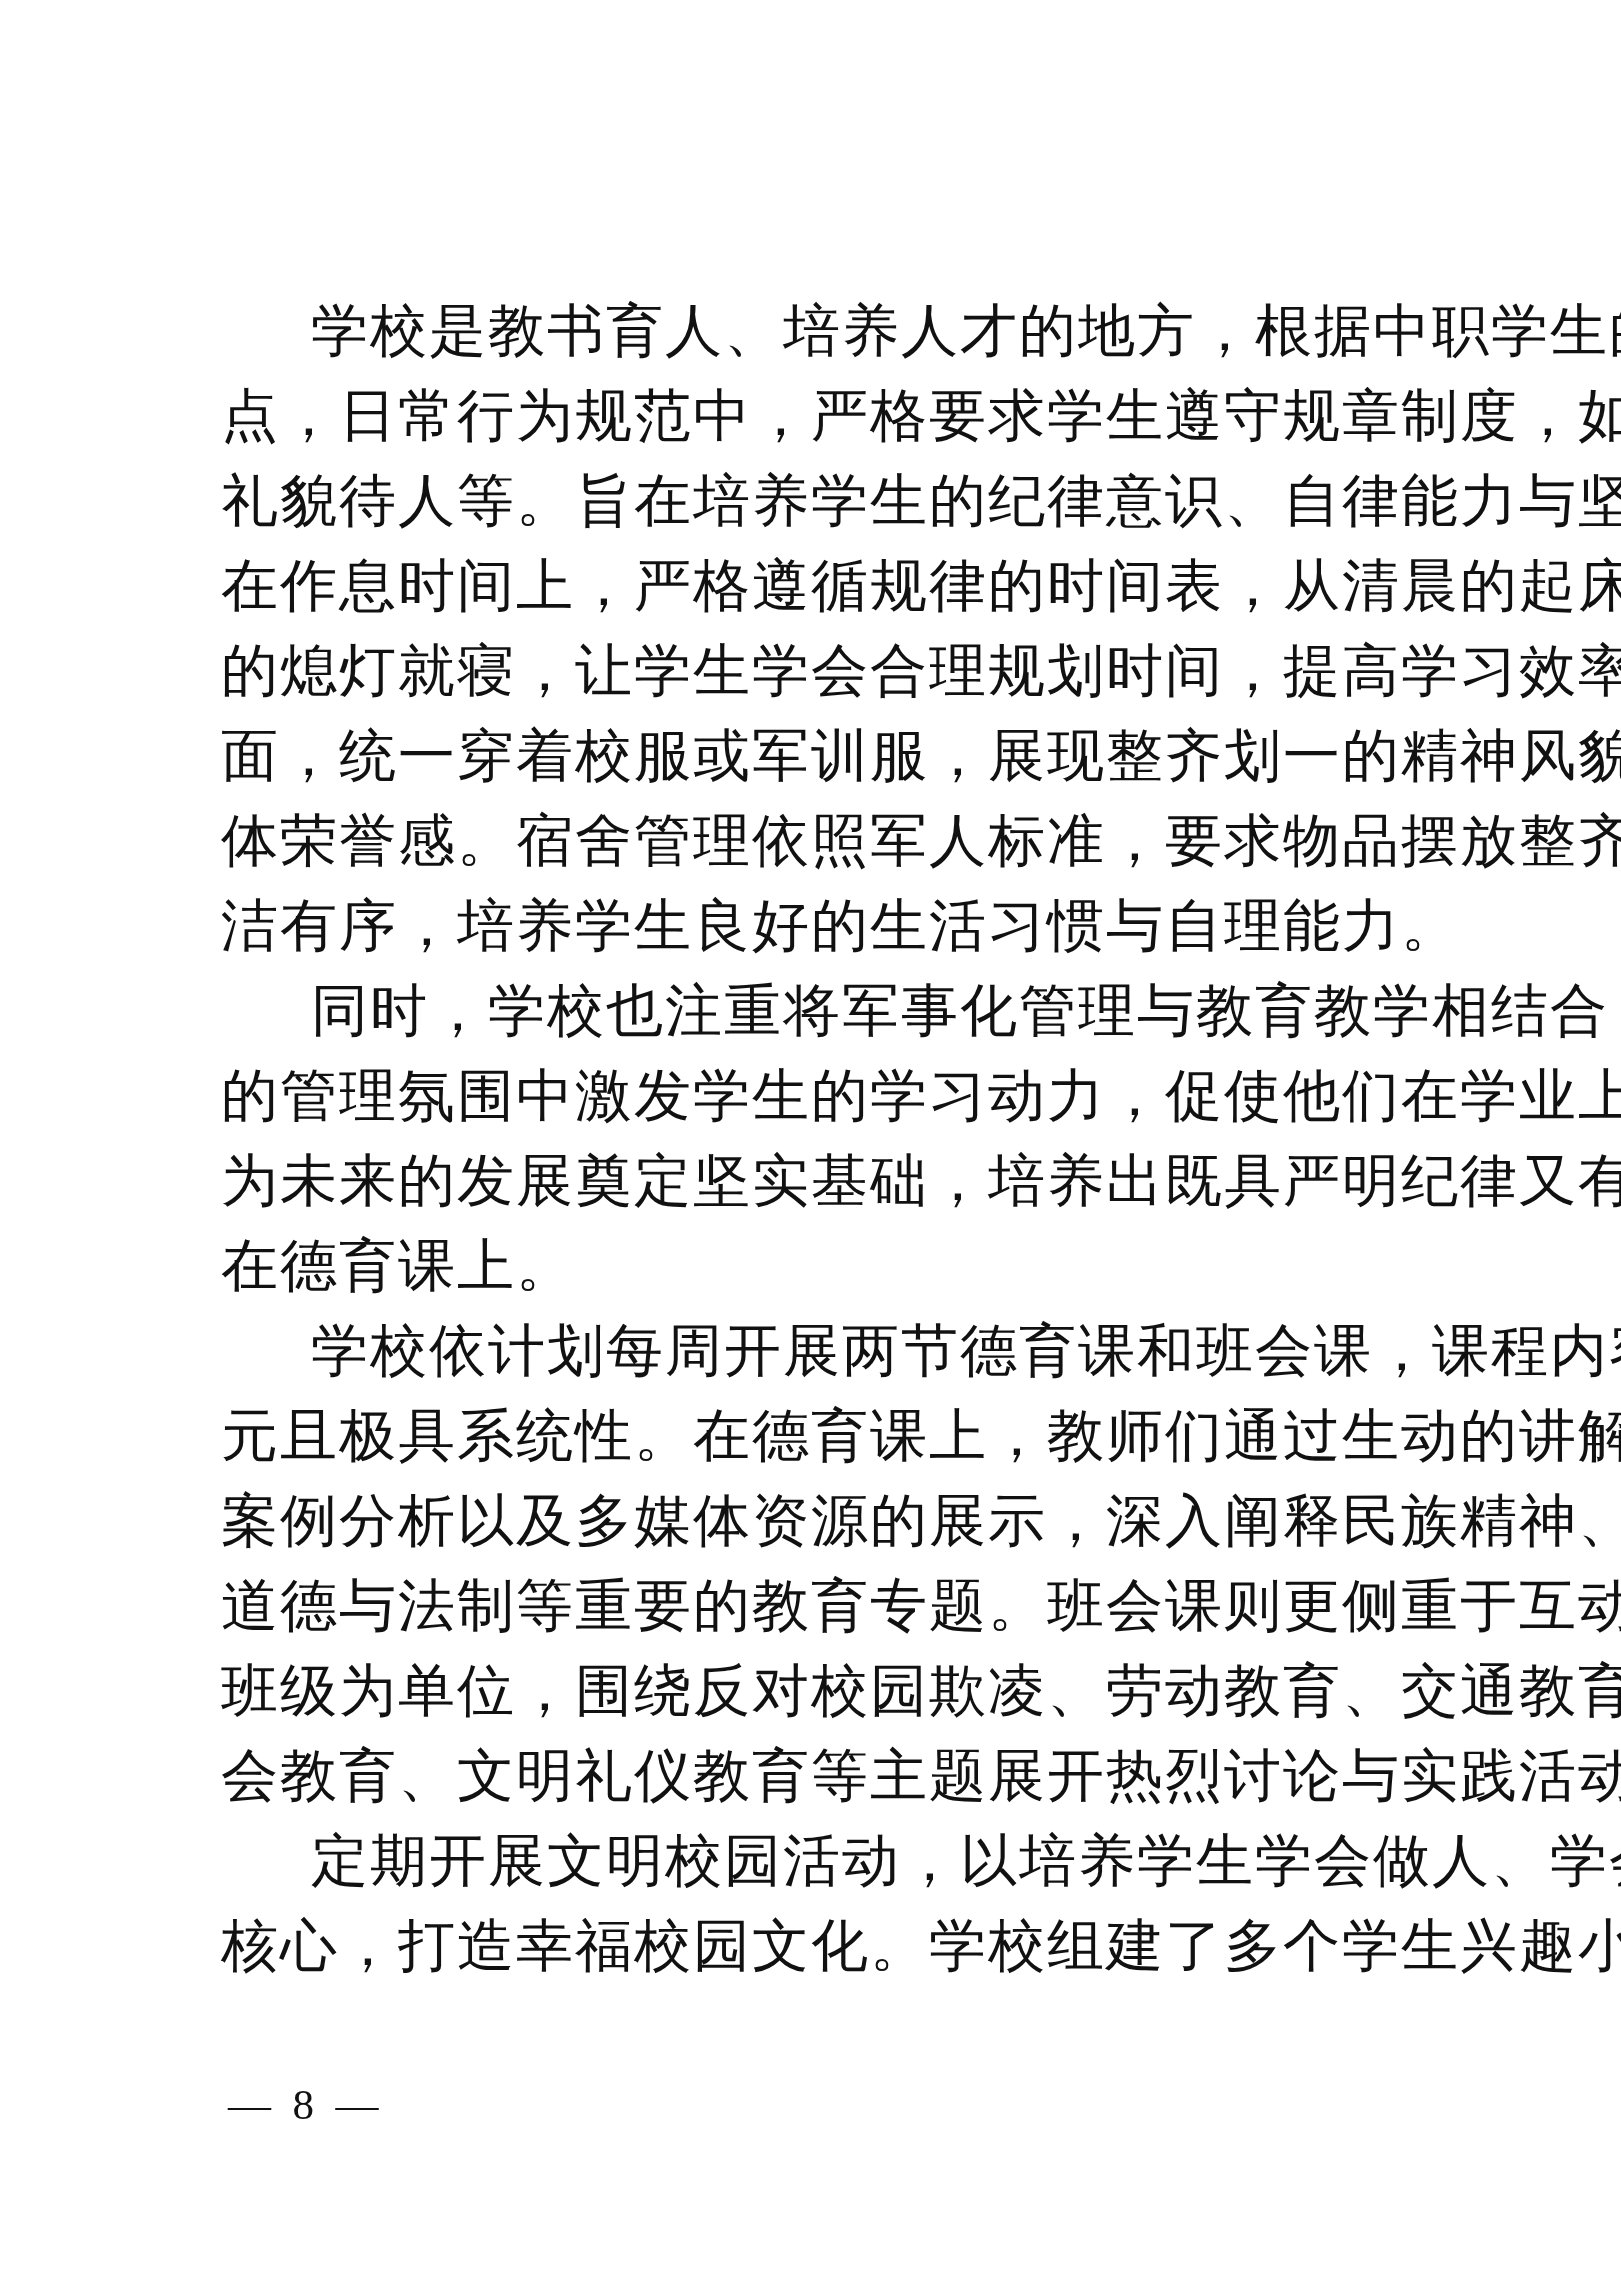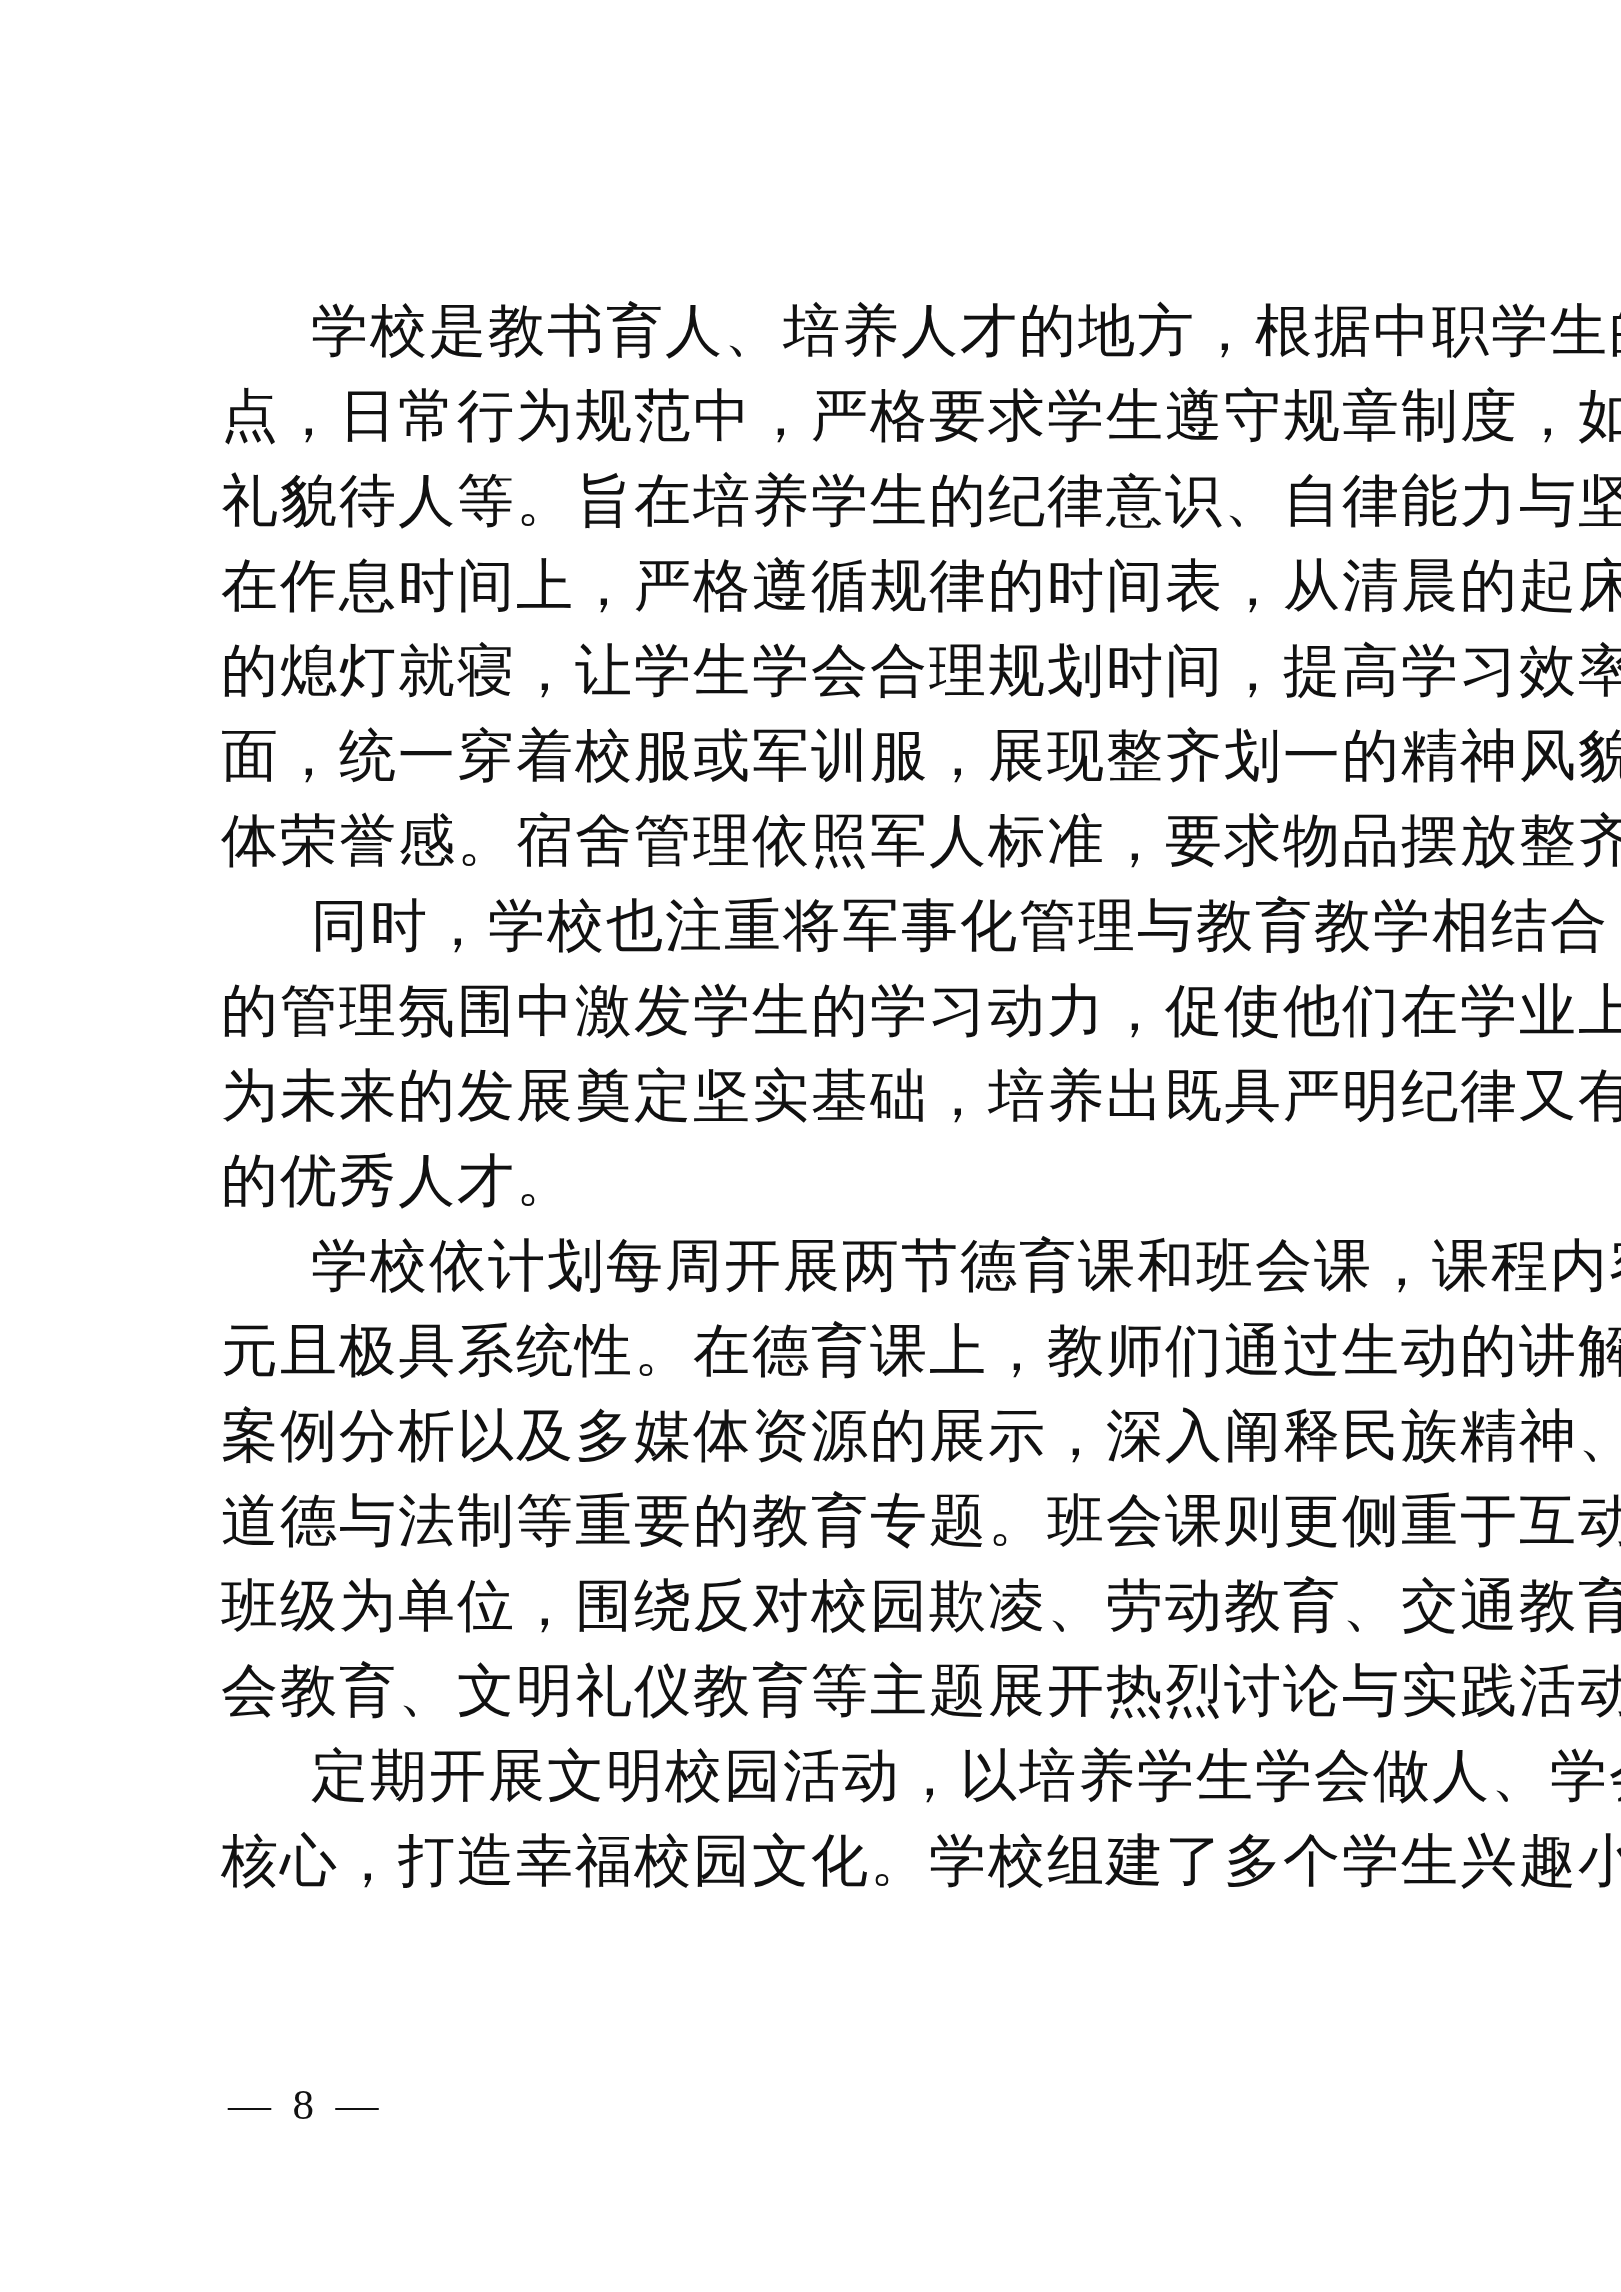--- a/index.html
+++ b/index.html
@@ -44,27 +44,28 @@
   <div class="body-text">
 
     <div>
       <span class="line indent">学校是教书育人、培养人才的地方，根据中职学生的实际特</span>
       <span class="line">点，日常行为规范中，严格要求学生遵守规章制度，如准时出勤、</span>
       <span class="line">礼貌待人等。旨在培养学生的纪律意识、自律能力与坚韧品质。</span>
       <span class="line">在作息时间上，严格遵循规律的时间表，从清晨的起床号到夜晚</span>
       <span class="line">的熄灯就寝，让学生学会合理规划时间，提高学习效率。着装方</span>
       <span class="line">面，统一穿着校服或军训服，展现整齐划一的精神风貌，强化集</span>
       <span class="line">体荣誉感。宿舍管理依照军人标准，要求物品摆放整齐、内务整</span>
+      <span class="line last">洁有序，培养学生良好的生活习惯与自理能力。</span>
     </div>
 
     <div>
       <span class="line indent">同时，学校也注重将军事化管理与教育教学相结合，在严谨</span>
       <span class="line">的管理氛围中激发学生的学习动力，促使他们在学业上积极进取，</span>
       <span class="line">为未来的发展奠定坚实基础，培养出既具严明纪律又有丰富学识</span>
-      <span class="line last">的优秀人才。</span>
+      <span class="line last">在德育课上。</span>
     </div>
 
     <div>
       <span class="line indent">学校依计划每周开展两节德育课和班会课，课程内容丰富多</span>
       <span class="line">元且极具系统性。在德育课上，教师们通过生动的讲解、精彩的</span>
       <span class="line">案例分析以及多媒体资源的展示，深入阐释民族精神、时代精神、</span>
       <span class="line">道德与法制等重要的教育专题。班会课则更侧重于互动交流，以</span>
       <span class="line">班级为单位，围绕反对校园欺凌、劳动教育、交通教育、奉献社</span>
       <span class="line last">会教育、文明礼仪教育等主题展开热烈讨论与实践活动。</span>
     </div>

